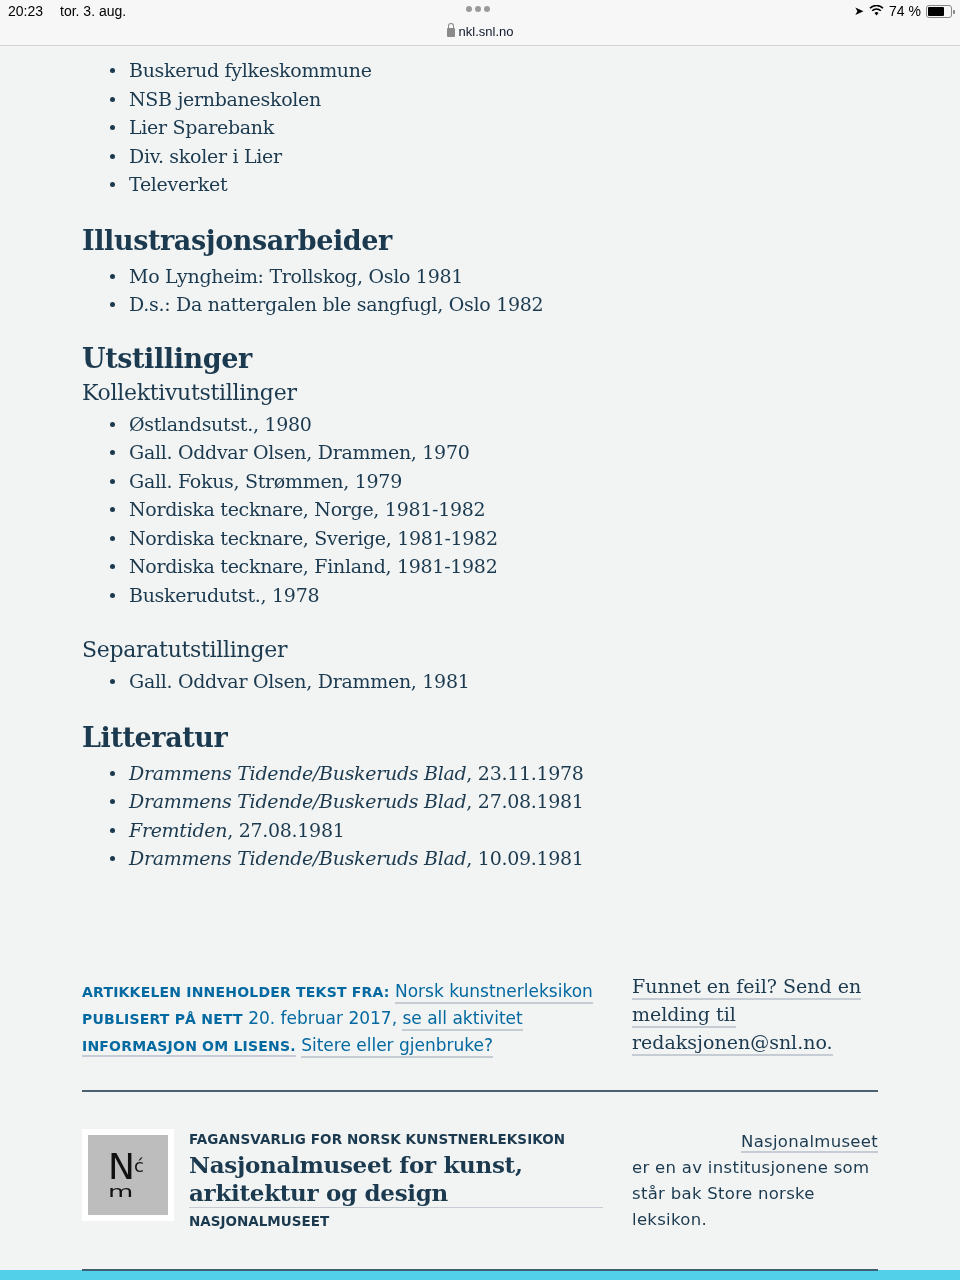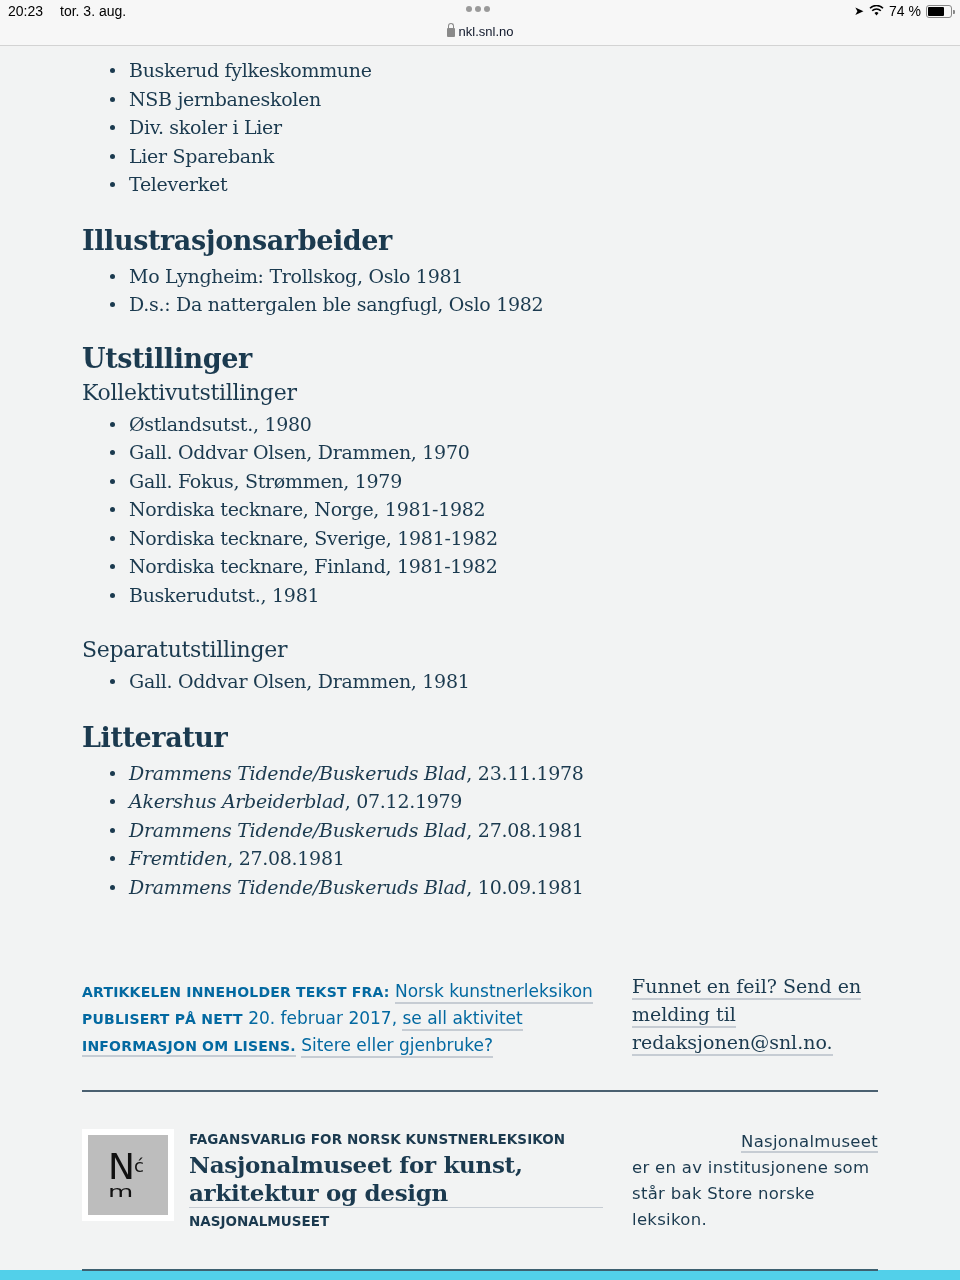--- a/index.html
+++ b/index.html
@@ -94,53 +94,52 @@
     <div class="battery">
         <div class="fill" style="width:74%"></div>
       </div>
   </div>
 </div>
 
 <div class="content">
   <ul class="bullets">
     <li>Buskerud fylkeskommune</li>
     <li>NSB jernbaneskolen</li>
+    <li>Lier Sparebank</li>
     <li>Div. skoler i Lier</li>
-    <li>Lier Sparebank</li>
     <li>Televerket</li>
   </ul>
 
   <h2 class="section">Illustrasjonsarbeider</h2>
   <ul class="bullets">
     <li>Mo Lyngheim: Trollskog, Oslo 1981</li>
     <li>D.s.: Da nattergalen ble sangfugl, Oslo 1982</li>
   </ul>
 
   <h2 class="section" style="margin-top:24px">Utstillinger</h2>
 
   <h3 class="sub" style="margin-top:5px">Kollektivutstillinger</h3>
   <ul class="bullets">
     <li>Østlandsutst., 1980</li>
     <li>Gall. Oddvar Olsen, Drammen, 1970</li>
     <li>Gall. Fokus, Strømmen, 1979</li>
     <li>Nordiska tecknare, Norge, 1981-1982</li>
     <li>Nordiska tecknare, Sverige, 1981-1982</li>
     <li>Nordiska tecknare, Finland, 1981-1982</li>
-    <li>Buskerudutst., 1981</li>
+    <li>Buskerudutst., 1978</li>
   </ul>
 
   <h3 class="sub">Separatutstillinger</h3>
   <ul class="bullets">
     <li>Gall. Oddvar Olsen, Drammen, 1981</li>
   </ul>
 
   <h2 class="section">Litteratur</h2>
   <ul class="bullets">
     <li><span class="it">Drammens Tidende/Buskeruds Blad</span><span>, 23.11.1978</span></li>
-    <li><span class="it">Akershus Arbeiderblad</span><span>, 07.12.1979</span></li>
     <li><span class="it">Drammens Tidende/Buskeruds Blad</span><span>, 27.08.1981</span></li>
     <li><span class="it">Fremtiden</span><span>, 27.08.1981</span></li>
     <li><span class="it">Drammens Tidende/Buskeruds Blad</span><span>, 10.09.1981</span></li>
   </ul>
 </div>
 
 <div class="meta">
   <div class="meta-row">
     <span class="lbl">ARTIKKELEN INNEHOLDER TEKST FRA:</span>
     <span class="link">Norsk kunstnerleksikon</span>

